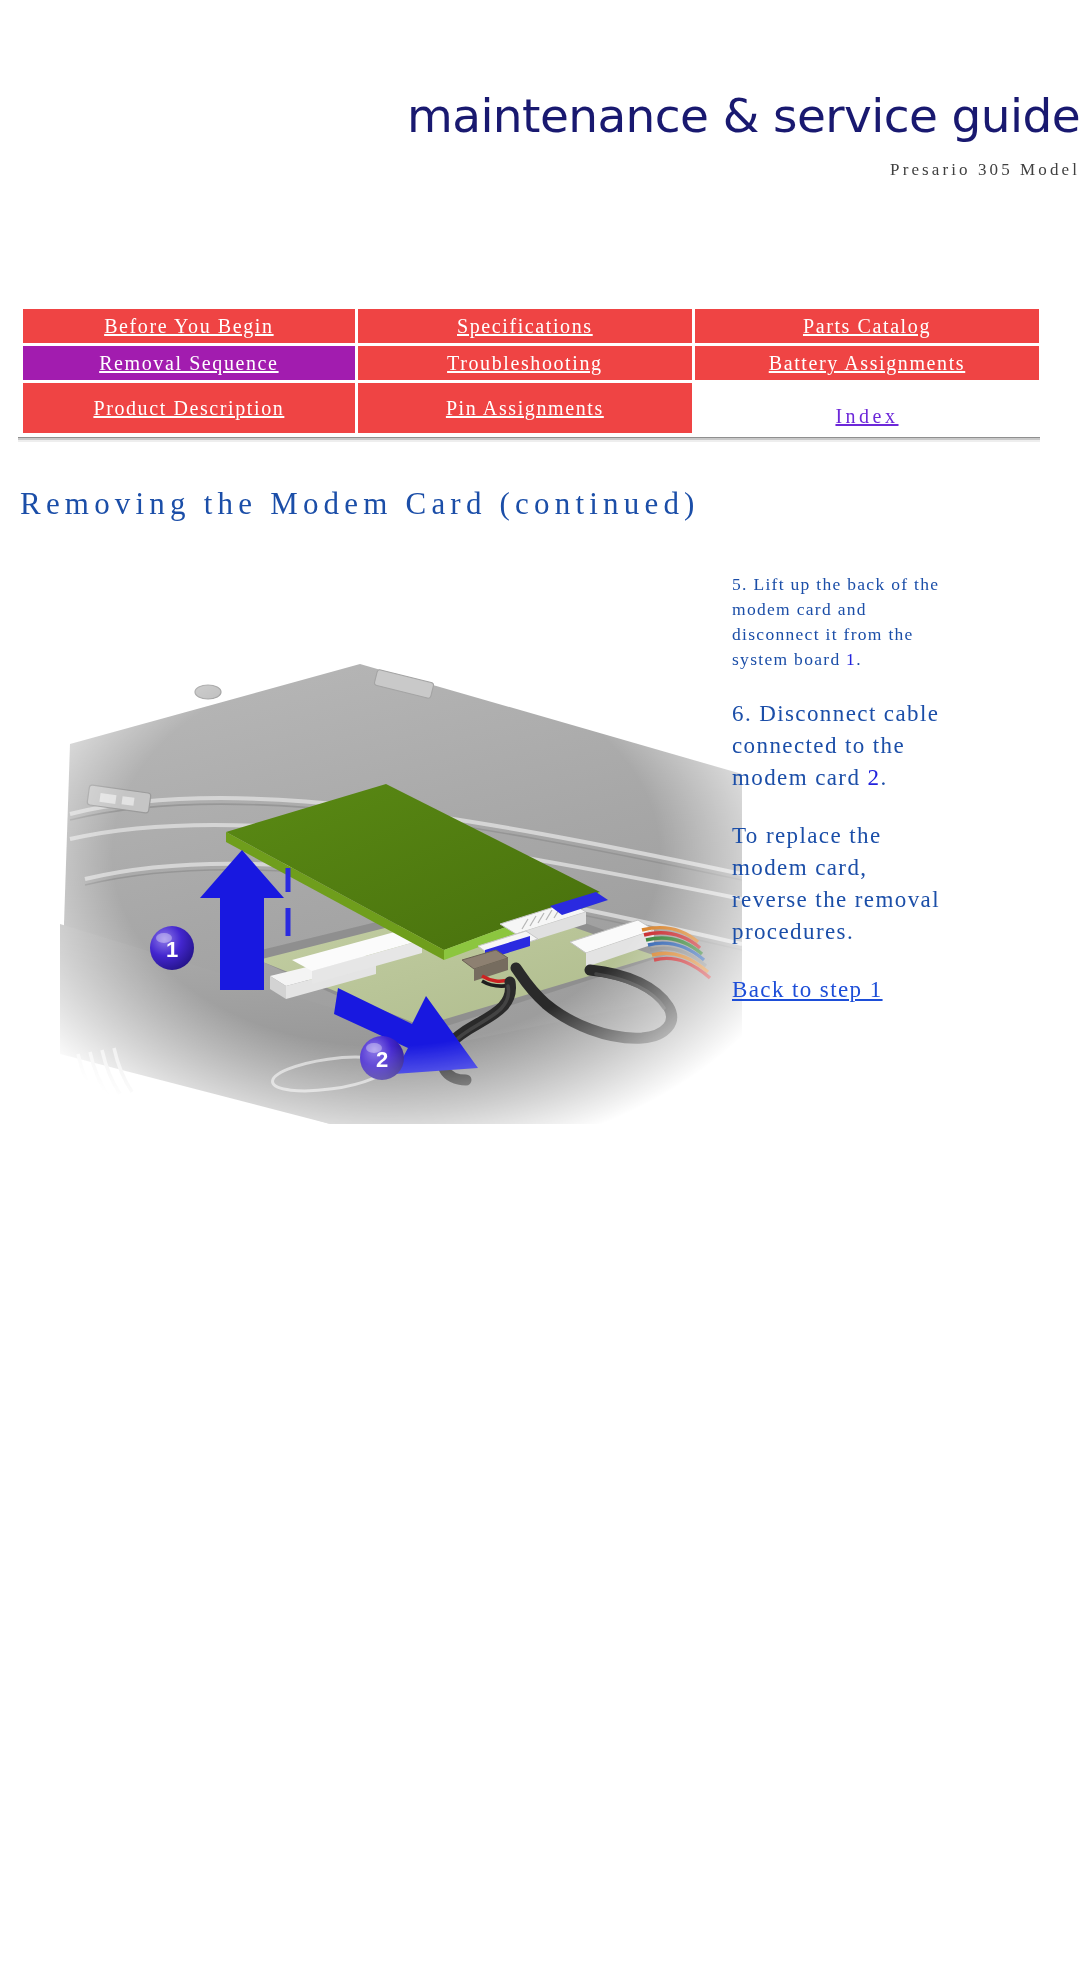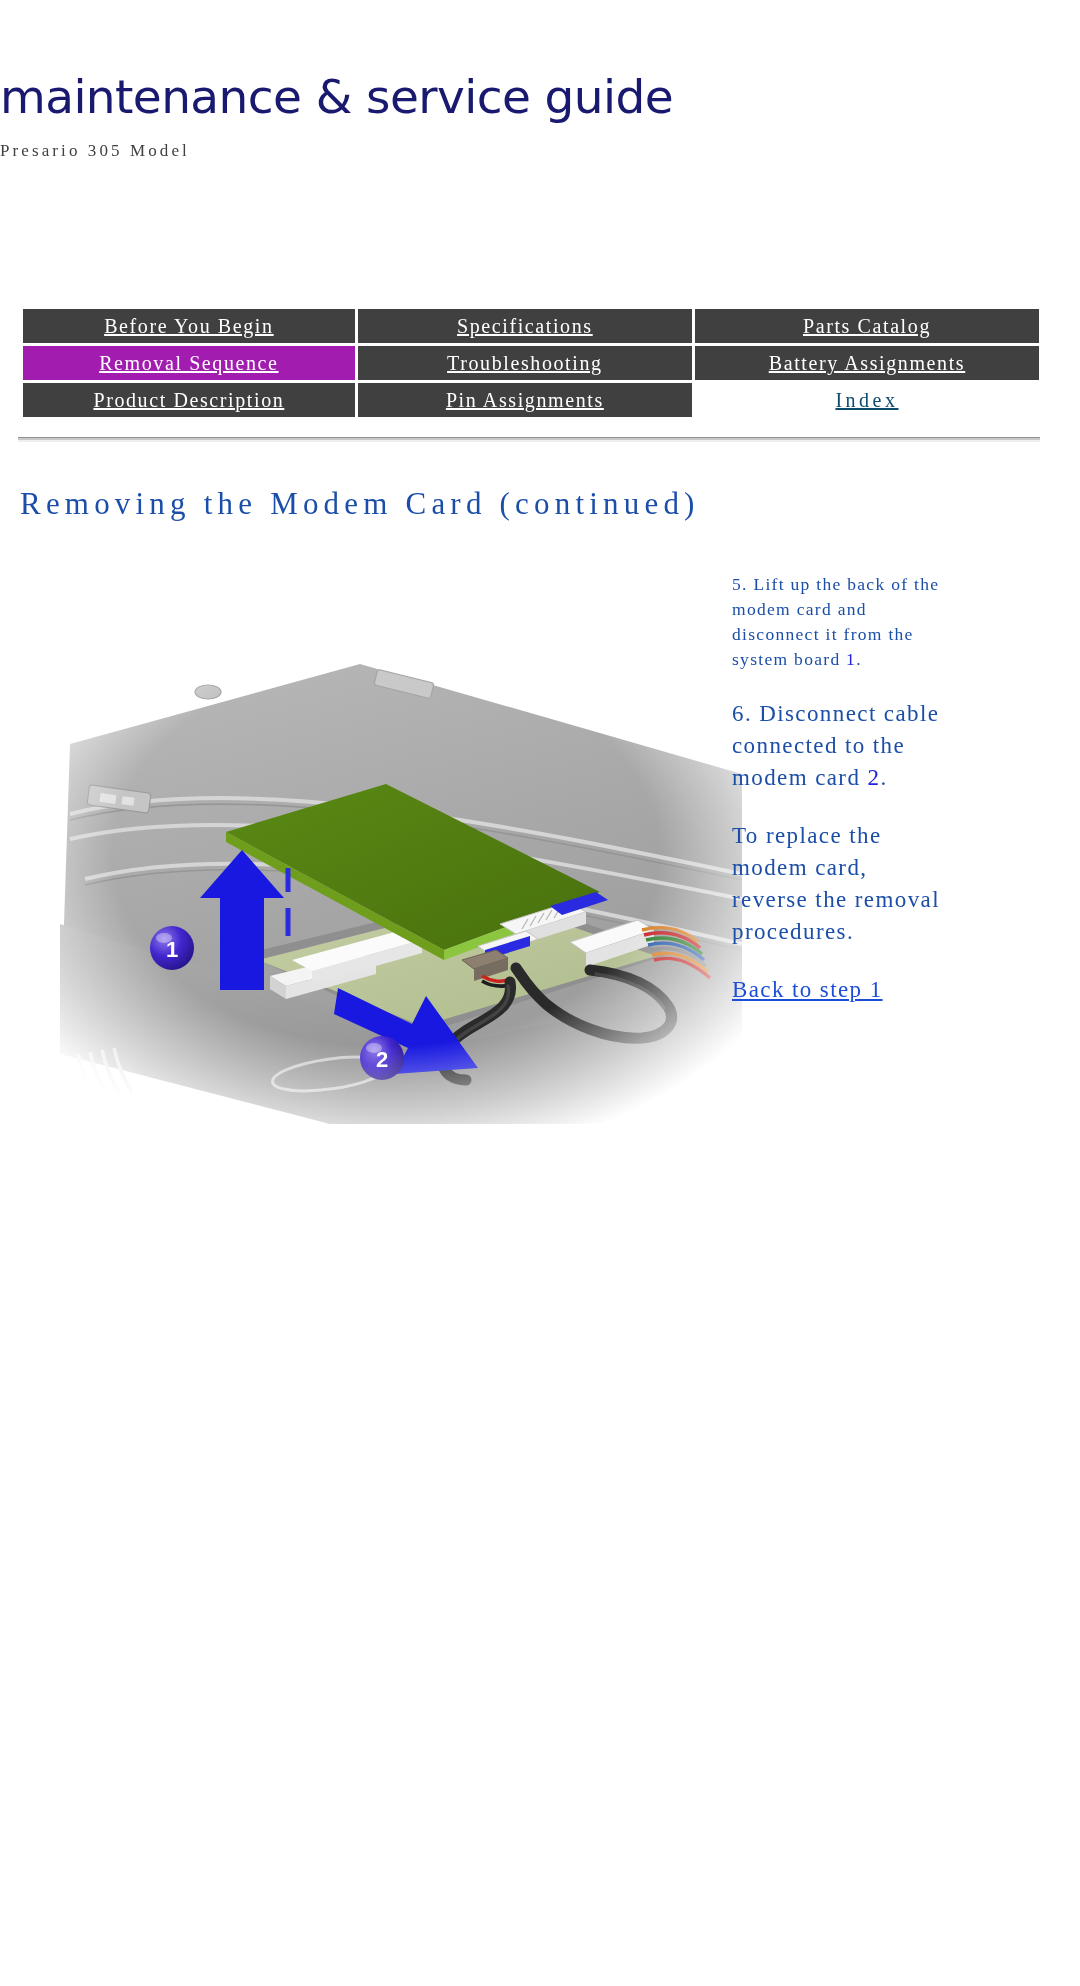--- a/index.html
+++ b/index.html
@@ -11,22 +11,22 @@
   body {
     width: 1080px;
     height: 1986px;
     position: relative;
     font-family: "Liberation Serif", "DejaVu Serif", serif;
     overflow: hidden;
   }
 
   
   #masthead {
-    text-align: left;
-    padding-top: 73px;
+    text-align: right;
+    padding-top: 92px;
   }
   #guide-title {
     font-family: "DejaVu Sans", "Liberation Sans", sans-serif;
     font-size: 47px;
     font-weight: 400;
     color: #191970;
     letter-spacing: -0.6px;
     line-height: 1;
     margin: 0;
     white-space: nowrap;
@@ -50,42 +50,43 @@
     border-spacing: 3px;
     table-layout: fixed;
   }
   #nav-table td {
     height: 34px;
     padding: 0;
     text-align: center;
     vertical-align: middle;
   }
   .nav-cell {
-    background: #404040;
+    background: #ef4444;
   }
   .nav-cell.current {
     background: #a21caf;
   }
   .nav-cell.plain {
     background: #ffffff;
   }
   .nav-link {
     display: inline-block;
     font-family: "Liberation Serif", "DejaVu Serif", serif;
     font-size: 20px;
     color: #ffffff;
     text-decoration: underline;
     letter-spacing: 1.6px;
     line-height: 34px;
     white-space: nowrap;
     cursor: pointer;
   }
   .nav-cell.plain .nav-link {
-    color: #0c4a6e;
+    color: #6d28d9;
     letter-spacing: 3.5px;
+    margin-top: 16px;
   }
   .col-a { width: 270px; }
   .col-b { width: 272px; }
   .col-c { width: 280px; }
 
   #divider-rule {
     position: absolute;
     left: 18px;
     top: 437px;
     width: 1022px;

